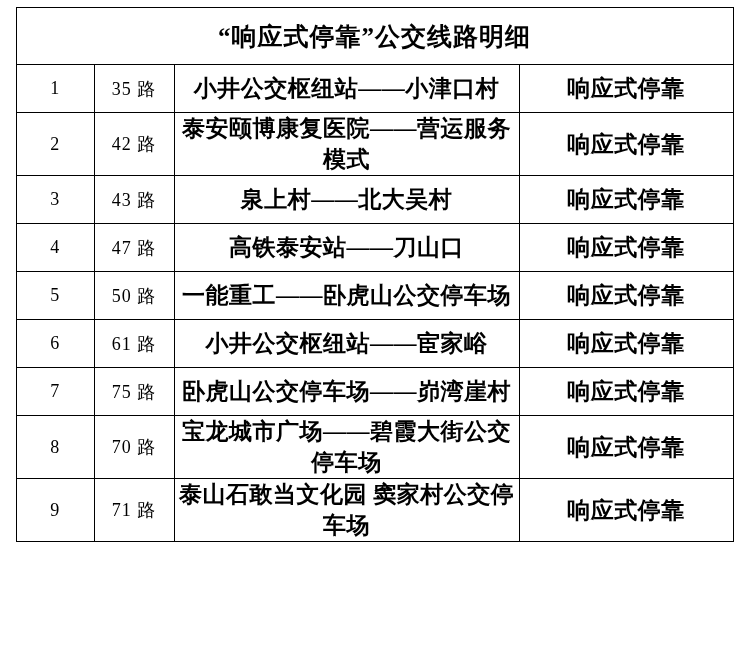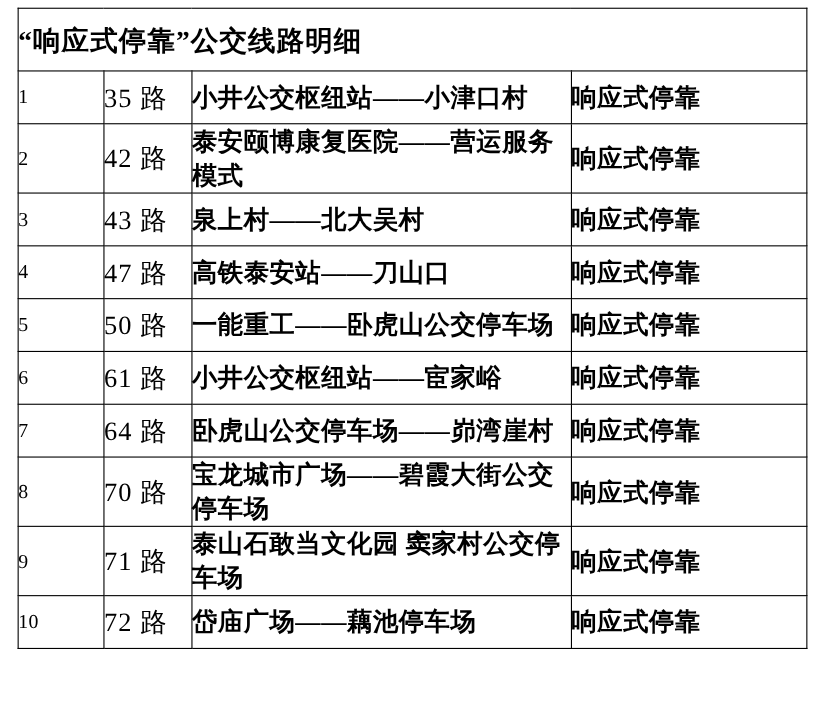--- a/index.html
+++ b/index.html
@@ -21,20 +21,21 @@
     box-sizing: border-box;
   }
   table.doc-table {
     border-collapse: collapse;
     width: 717px;
     margin: 7px auto 0 auto;
     table-layout: fixed;
   }
   table.doc-table td {
     border: 1px solid #000000;
+    text-align: center;
     vertical-align: middle;
     padding: 0;
   }
   .title-cell {
     height: 56px;
     font-size: 25px;
     font-weight: bold;
     letter-spacing: 1px;
     font-family: "Liberation Serif", serif;
   }
@@ -55,21 +56,21 @@
   .col-route { width: 345px; }
   .col-mode  { width: 214px; }
   .num-cell {
     font-family: "Liberation Serif", serif;
     font-weight: normal;
     font-size: 18px;
   }
   .line-cell {
     font-family: "Liberation Serif", serif;
     font-weight: normal;
-    font-size: 24px;
+    font-size: 18px;
     letter-spacing: 1px;
   }
 </style>
 </head>
 <body>
 
 <div class="page">
   <table class="doc-table">
     <colgroup>
       <col class="col-no">
@@ -113,37 +114,31 @@
         <td class="body-cell">响应式停靠</td>
       </tr>
       <tr>
         <td class="body-cell num-cell">6</td>
         <td class="body-cell line-cell">61 路</td>
         <td class="body-cell">小井公交枢纽站——宦家峪</td>
         <td class="body-cell">响应式停靠</td>
       </tr>
       <tr>
         <td class="body-cell num-cell">7</td>
-        <td class="body-cell line-cell">64 路</td>
+        <td class="body-cell line-cell">75 路</td>
         <td class="body-cell">卧虎山公交停车场——峁湾崖村</td>
         <td class="body-cell">响应式停靠</td>
       </tr>
       <tr>
         <td class="body-cell num-cell">8</td>
         <td class="body-cell line-cell">70 路</td>
         <td class="body-cell">宝龙城市广场——碧霞大街公交停车场</td>
         <td class="body-cell">响应式停靠</td>
       </tr>
       <tr>
         <td class="body-cell num-cell">9</td>
         <td class="body-cell line-cell">71 路</td>
         <td class="body-cell">泰山石敢当文化园  窦家村公交停车场</td>
         <td class="body-cell">响应式停靠</td>
       </tr>
-      <tr>
-        <td class="body-cell num-cell">10</td>
-        <td class="body-cell line-cell">72 路</td>
-        <td class="body-cell">岱庙广场——藕池停车场</td>
-        <td class="body-cell">响应式停靠</td>
-      </tr>
     </tbody>
   </table>
 </div>
 
 </body></html>

